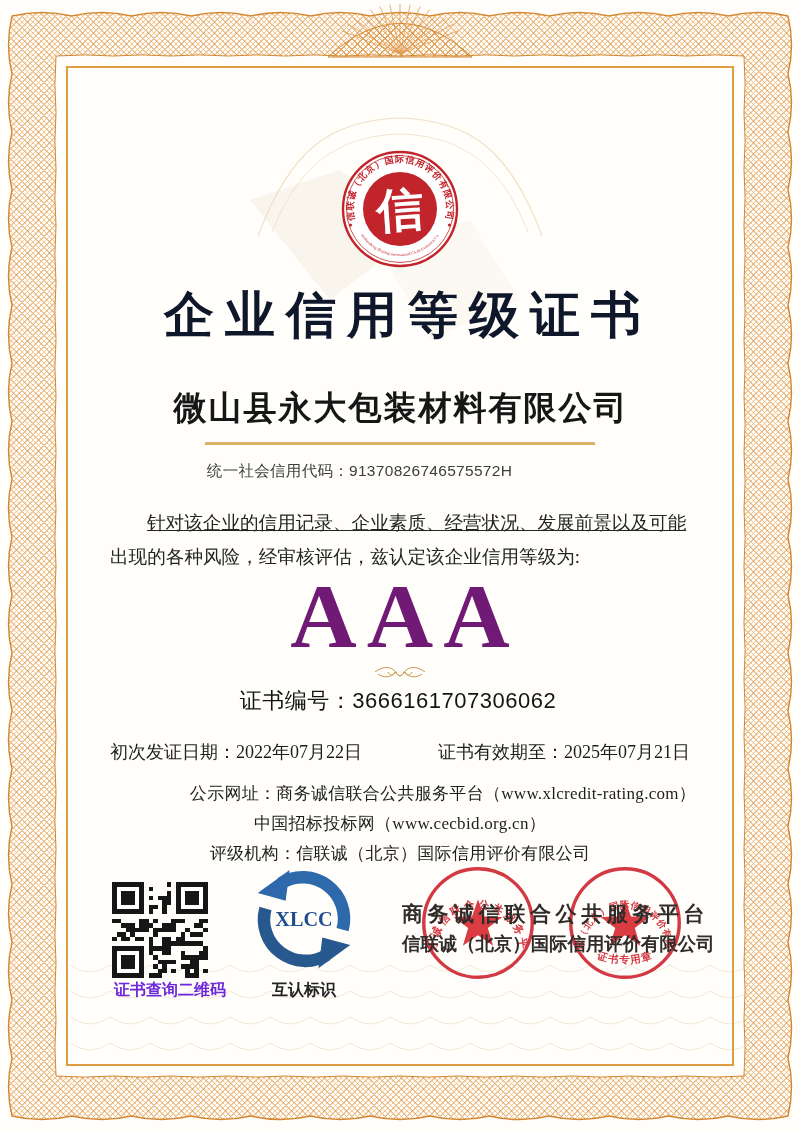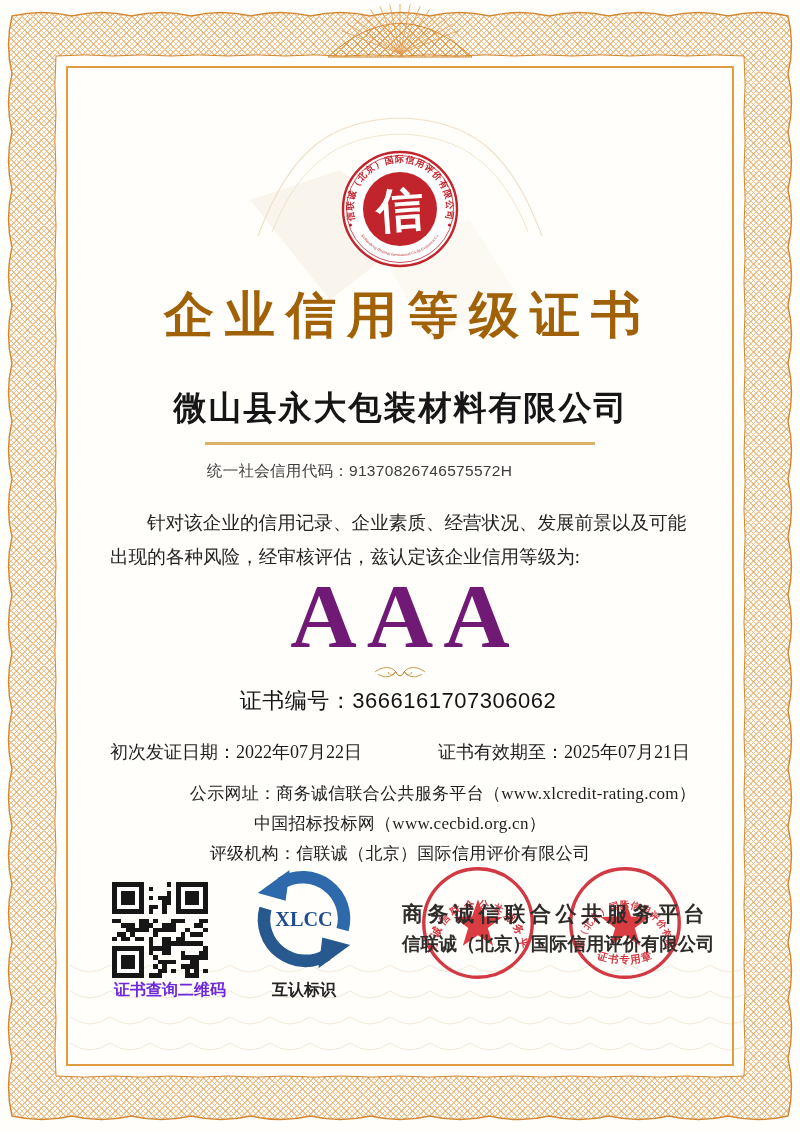--- a/index.html
+++ b/index.html
@@ -9,29 +9,29 @@
   svg{display:block;}
   
   #border-svg{position:absolute;left:0;top:0;z-index:1;}
   #wm-svg{position:absolute;left:0;top:0;z-index:1;}
   .inner-frame{position:absolute;left:66px;top:66px;width:664px;height:996px;
                border:2px solid #E09C42;z-index:1;}
   
   .content{position:absolute;inset:0;z-index:2;}
   .seal-logo{left:325px;top:134px;}
   .title{left:0;top:282px;width:800px;text-align:center;font-size:50px;font-weight:800;
-         letter-spacing:11px;padding-left:16px;box-sizing:border-box;color:#a16207;}
+         letter-spacing:11px;padding-left:16px;box-sizing:border-box;color:#0f172a;}
   .company{left:0;top:386px;width:800px;text-align:center;font-size:33px;font-weight:800;
            font-family:"Liberation Sans","DejaVu Sans",sans-serif;letter-spacing:2px;
            padding-left:2px;box-sizing:border-box;color:#161616;}
   .company-underline{left:205px;top:442px;width:390px;height:3px;background:#D9B267;}
   .credit-code{left:0;top:461px;width:719px;text-align:center;font-size:15.5px;color:#3D3D3D;
                font-family:"Liberation Sans","DejaVu Sans",sans-serif;letter-spacing:.3px;}
   .statement{left:110px;top:506px;width:584px;font-size:18.6px;line-height:33.5px;color:#242424;}
-  .statement .ln1{text-indent:37px;}
+  .statement .ln1{text-indent:37px;text-decoration:underline;}
   .rating{left:0;top:566px;width:800px;text-align:center;font-size:92px;font-weight:700;
           color:#701a75;letter-spacing:10px;padding-left:10px;box-sizing:border-box;line-height:100px;}
   .divider{left:250px;top:666px;}
   .cert-no{left:0;top:686px;width:796px;text-align:center;font-size:22px;font-weight:500;color:#141414;
            font-family:"Liberation Sans","DejaVu Sans",sans-serif;letter-spacing:.5px;}
   .dates{left:110px;top:740px;width:580px;display:flex;justify-content:space-between;
          font-size:18px;color:#1d1d1d;}
   .info-line{left:0;width:800px;text-align:center;font-size:17px;color:#1d1d1d;letter-spacing:.3px;}
   .il1{top:782px;padding-left:43px;} .il2{top:812px;} .il3{top:842px;}
   

